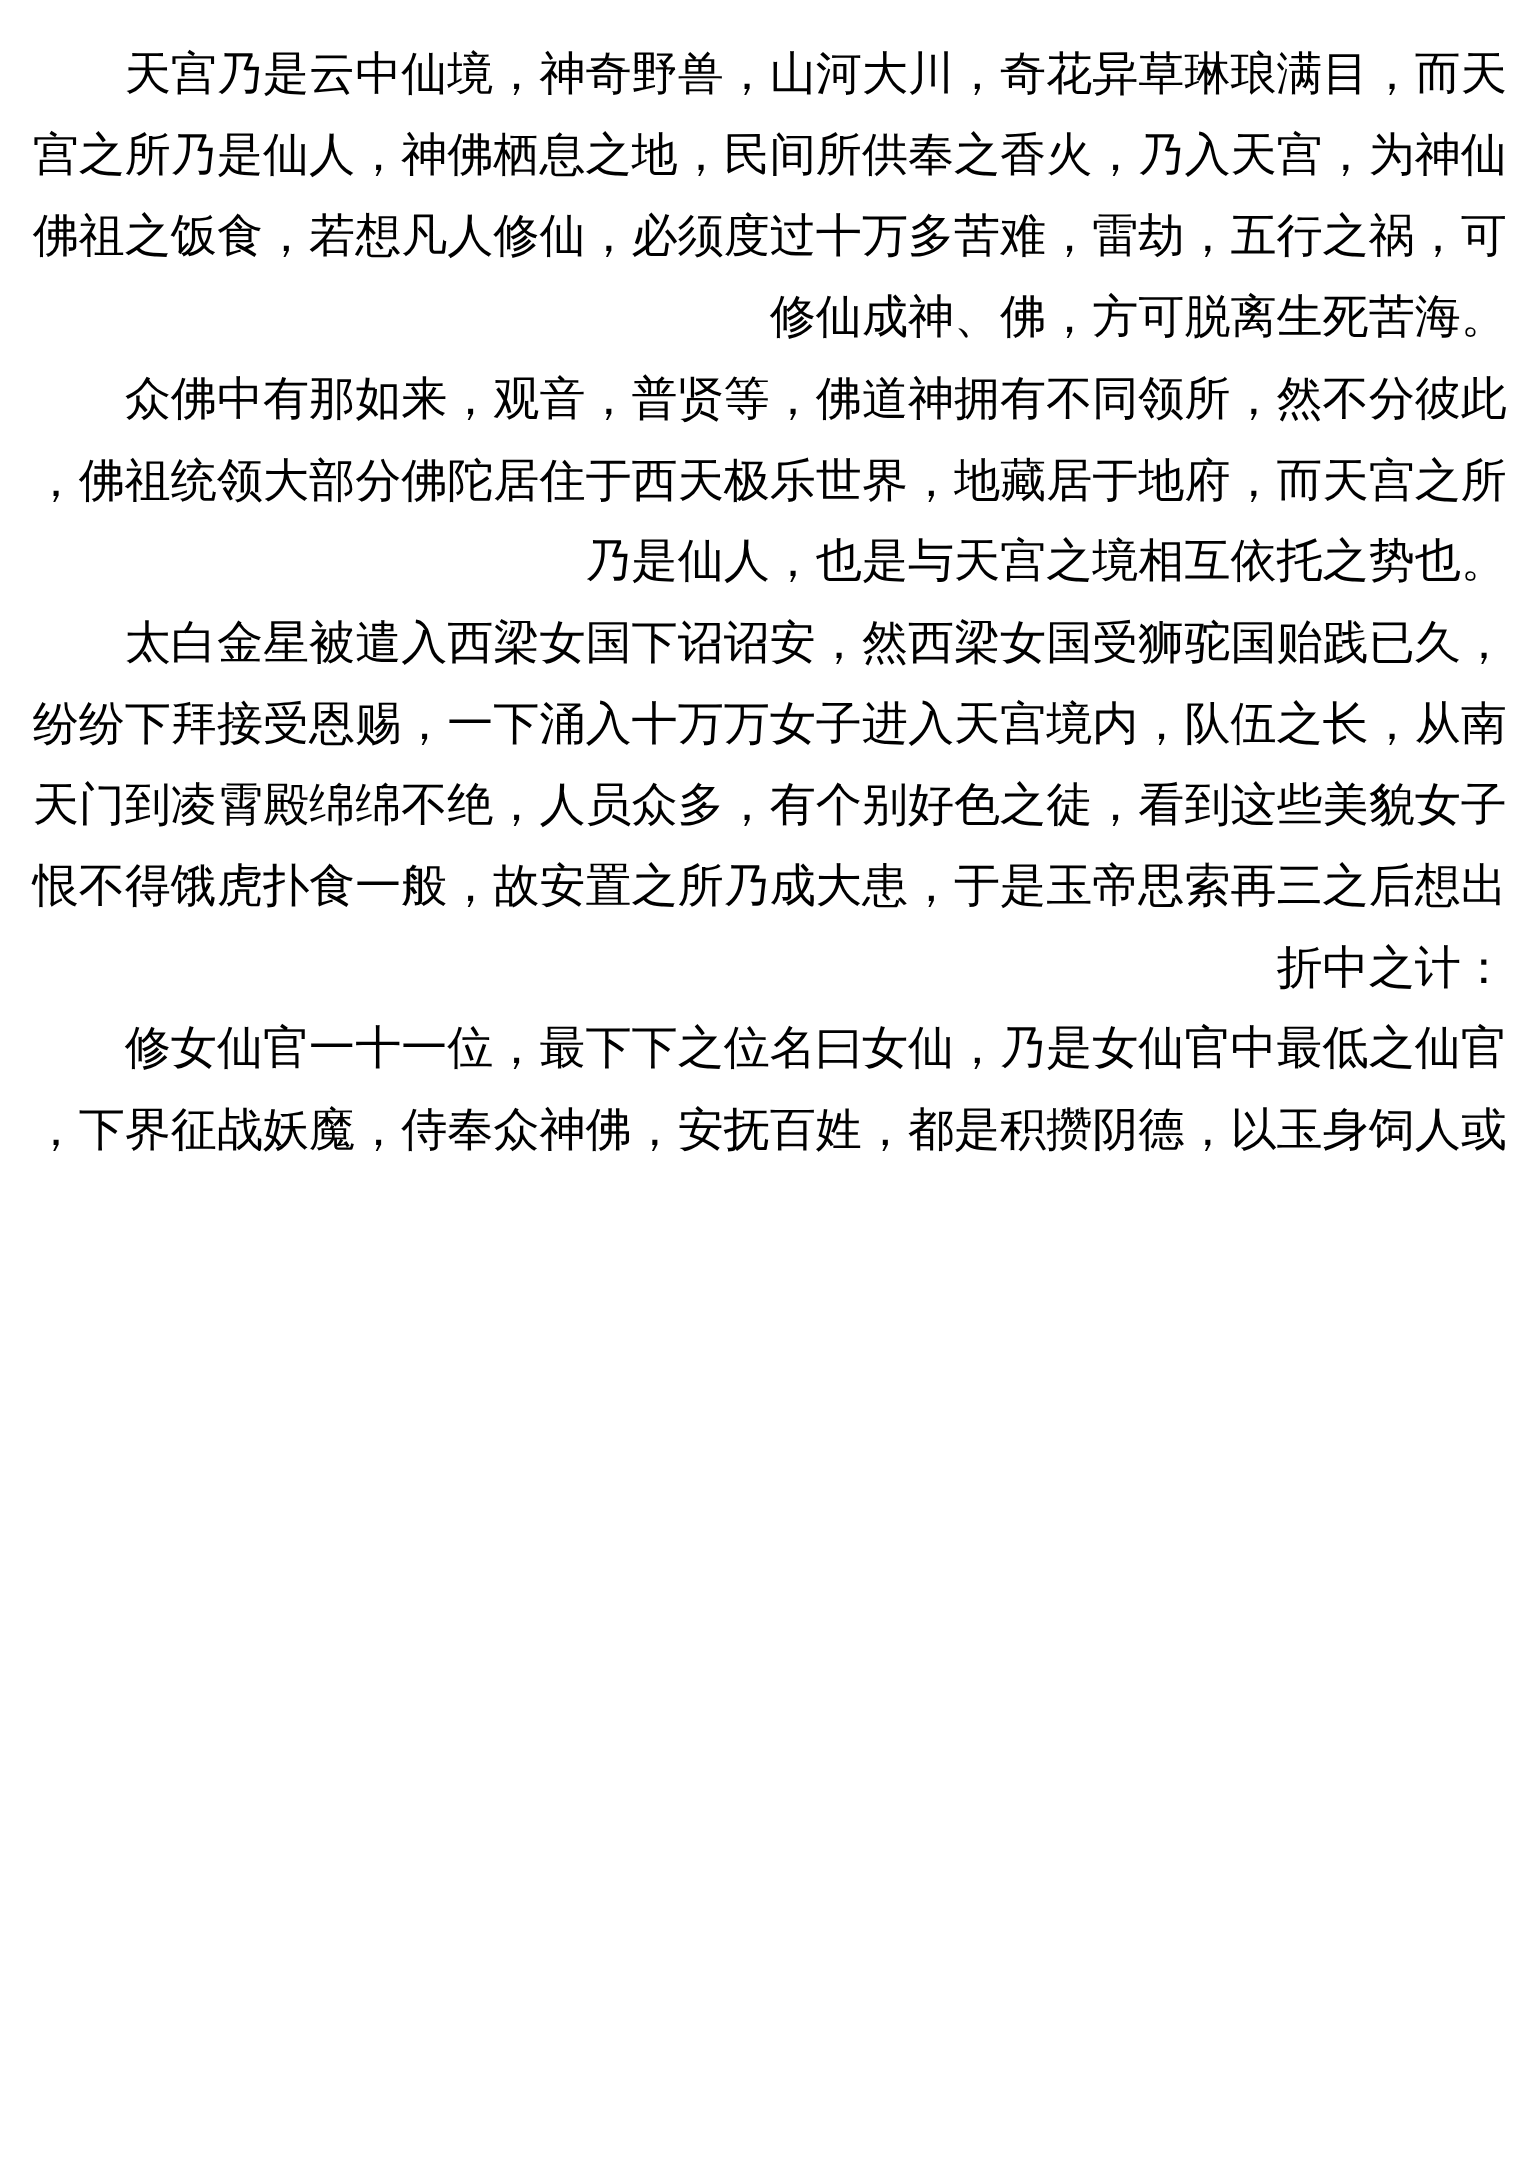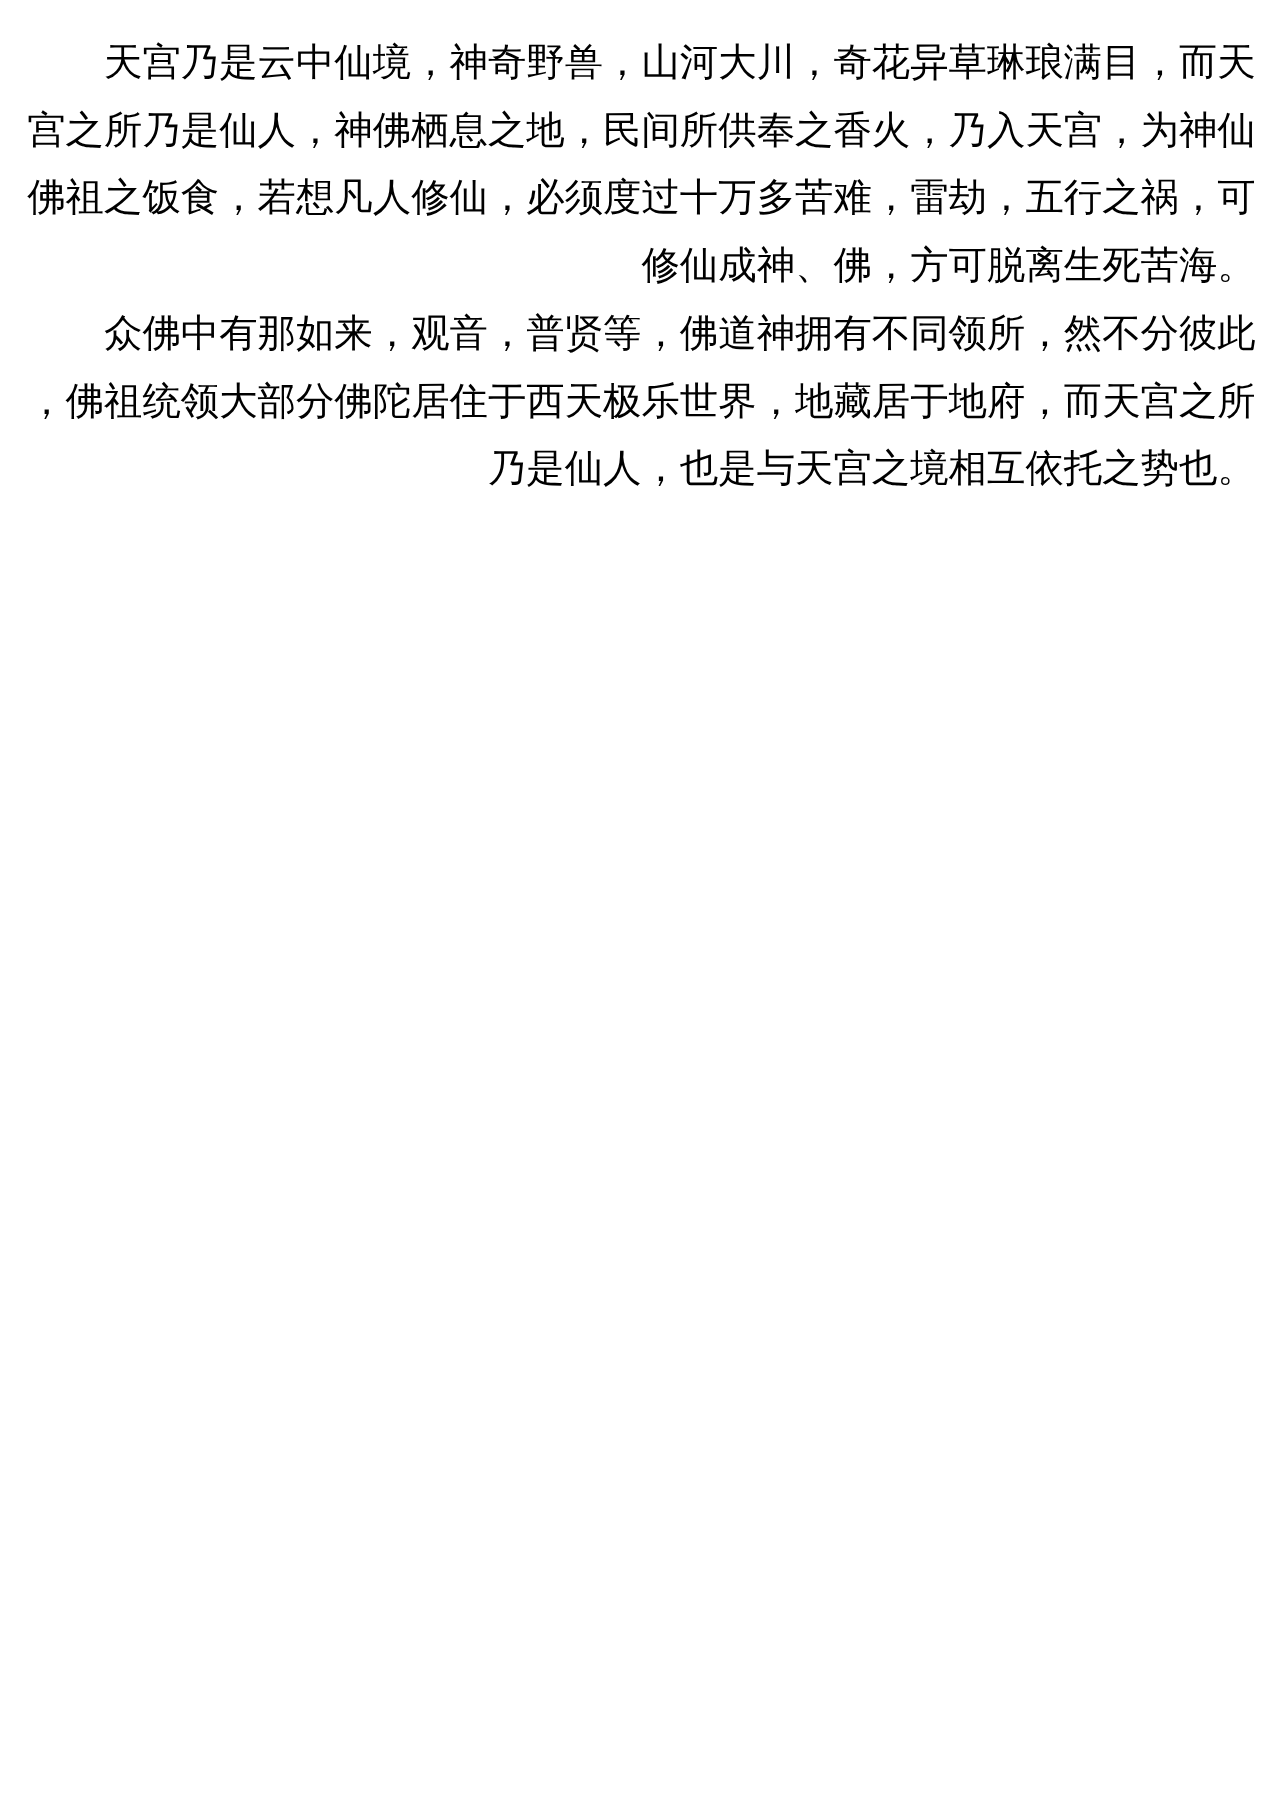--- a/index.html
+++ b/index.html
@@ -33,13 +33,15 @@
     line-break: anywhere;
     letter-spacing: 0;
   }
 </style>
 </head>
 <body>
 
 <div class="page">
   <p>天宫乃是云中仙境，神奇野兽，山河大川，奇花异草琳琅满目，而天宫之所乃是仙人，神佛栖息之地，民间所供奉之香火，乃入天宫，为神仙佛祖之饭食，若想凡人修仙，必须度过十万多苦难，雷劫，五行之祸，可修仙成神、佛，方可脱离生死苦海。</p>
   <p>众佛中有那如来，观音，普贤等，佛道神拥有不同领所，然不分彼此，佛祖统领大部分佛陀居住于西天极乐世界，地藏居于地府，而天宫之所乃是仙人，也是与天宫之境相互依托之势也。</p>
+  <p>太白金星被遣入西梁女国下诏诏安，然西梁女国受狮驼国贻践已久，纷纷下拜接受恩赐，一下涌入十万万女子进入天宫境内，队伍之长，从南天门到凌霄殿绵绵不绝，人员众多，有个别好色之徒，看到这些美貌女子恨不得饿虎扑食一般，故安置之所乃成大患，于是玉帝思索再三之后想出折中之计：</p>
+  <p>修女仙官一十一位，最下下之位名曰女仙，乃是女仙官中最低之仙官，下界征战妖魔，侍奉众神佛，安抚百姓，都是积攒阴德，以玉身饲人或</p>
 </div>
 
 </body></html>

